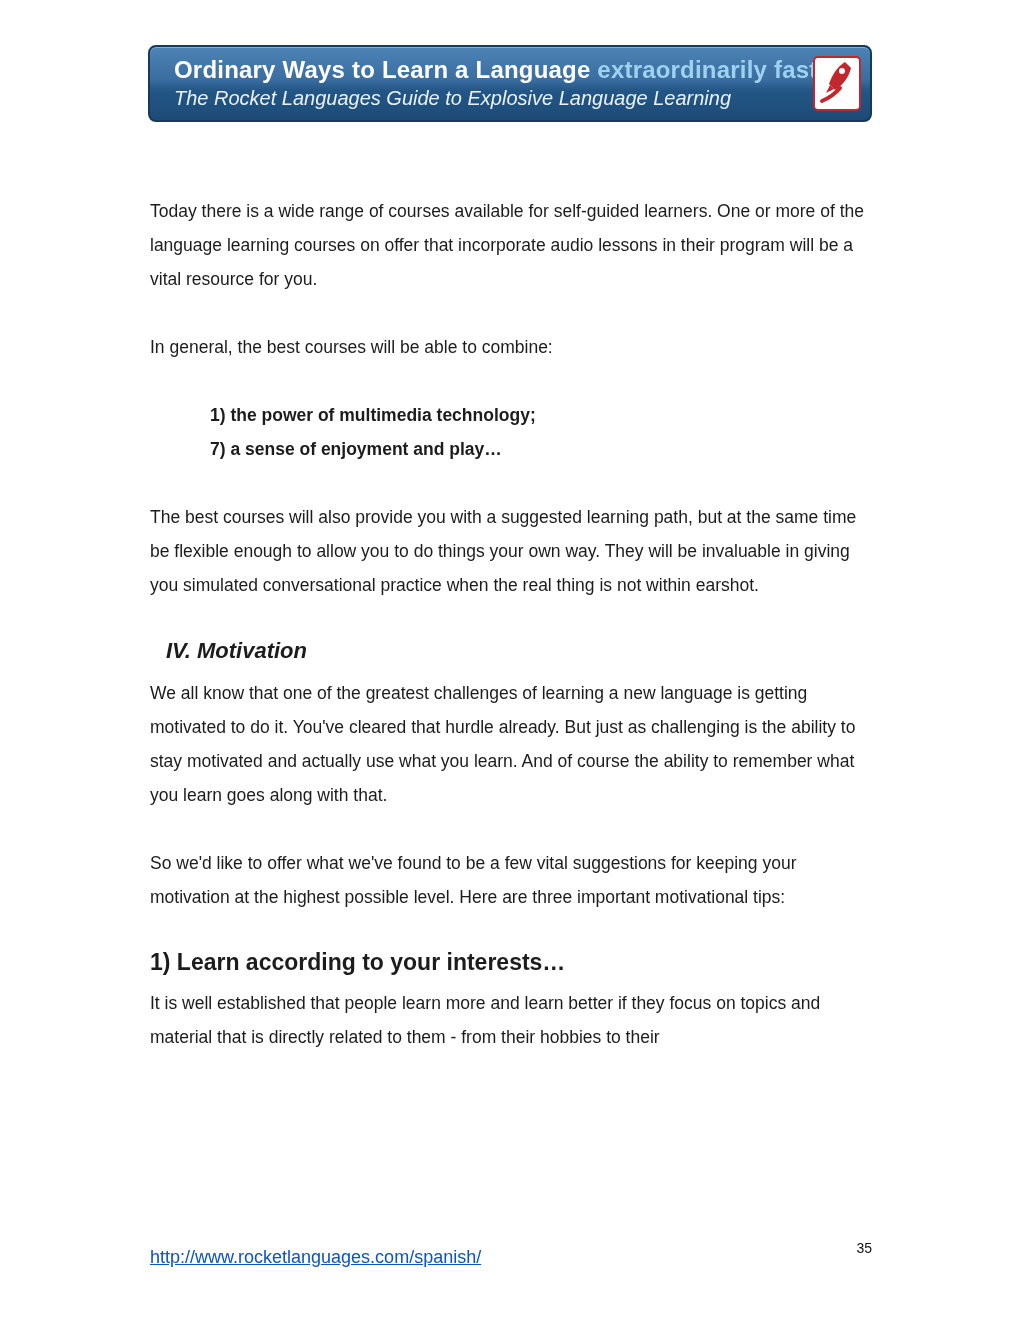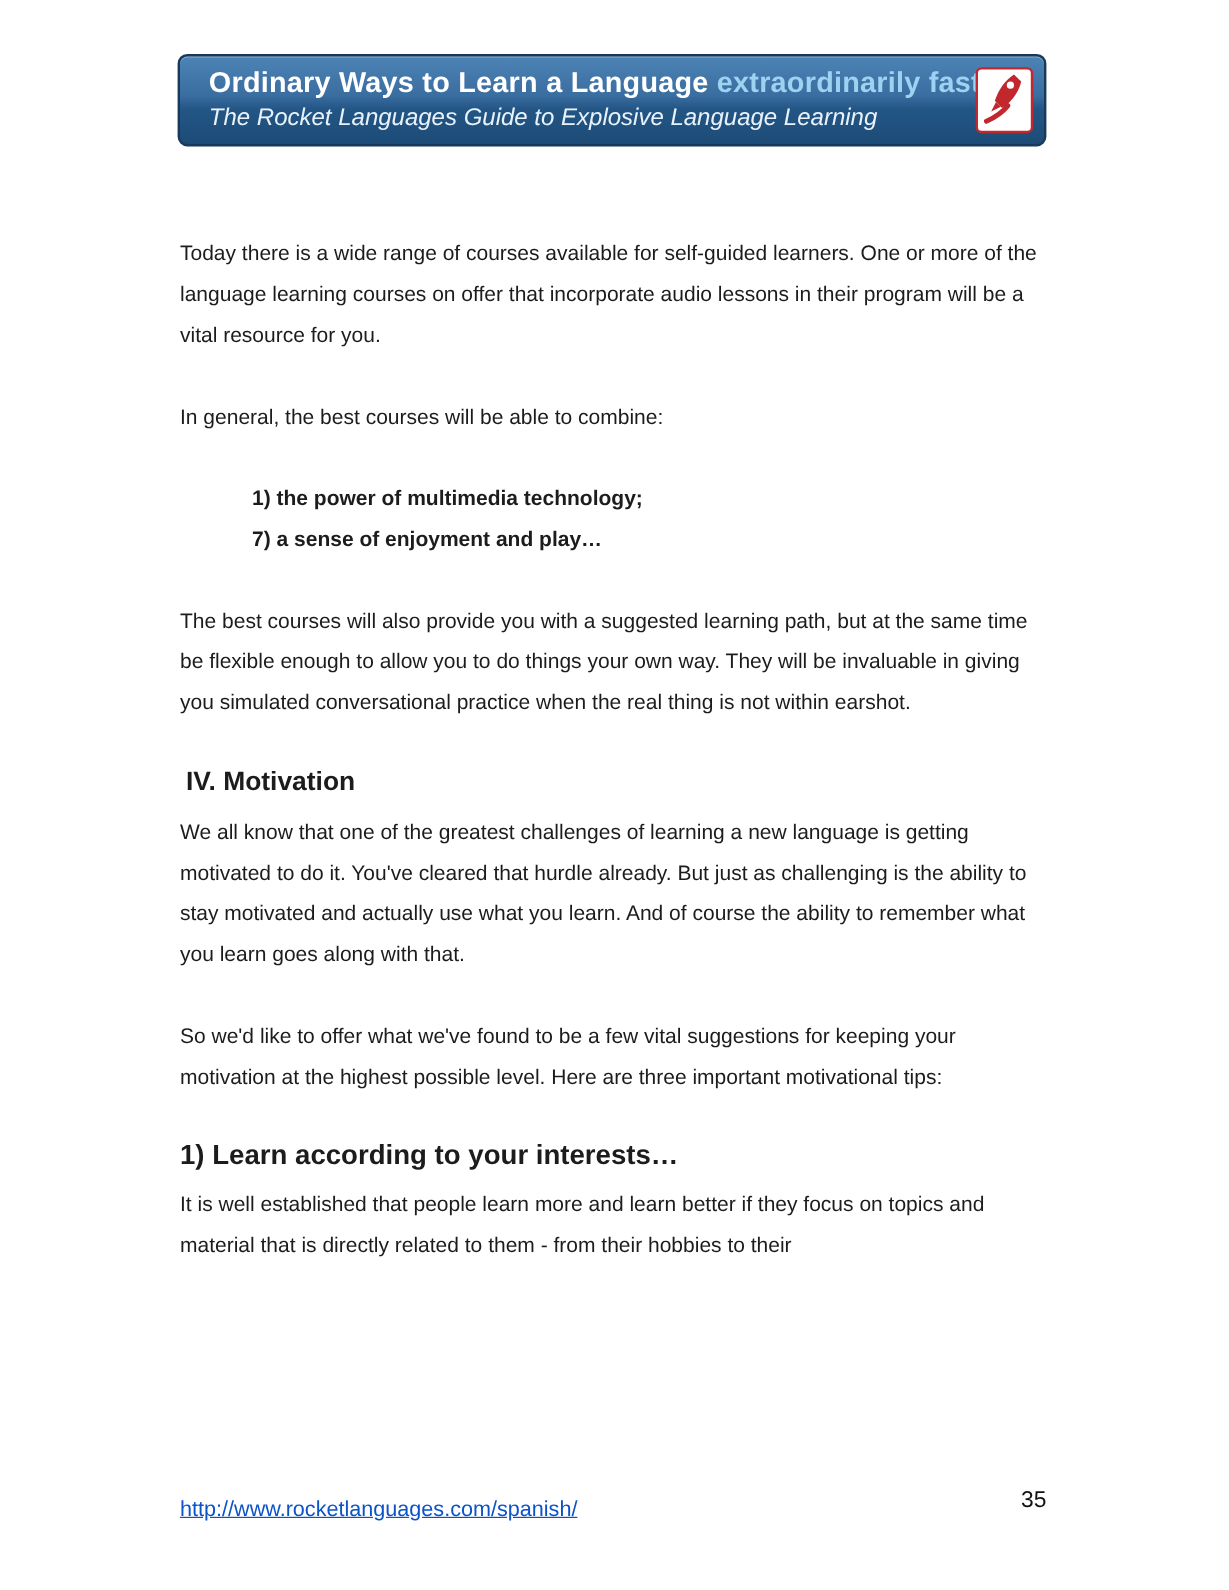--- a/index.html
+++ b/index.html
@@ -65,22 +65,23 @@
     width: 722px;
     font-size: 17.5px;
     line-height: 34px;
   }
   .content p { margin: 0 0 34px 0; }
   .bold-list { margin: 4px 0 34px 60px; font-weight: bold; }
   .bold-list div { line-height: 34px; }
   .section-heading {
     font-size: 22px;
     font-weight: bold;
+    font-style: italic;
     line-height: 30px;
-    margin: 0 0 10px 5px;
+    margin: 0 0 10px 16px;
   }
   .sub-heading {
     font-size: 23px;
     font-weight: bold;
     line-height: 28px;
     margin: 0 0 10px 0;
   }
 
   
   .footer-link-wrap {
@@ -93,21 +94,21 @@
   }
   .footer-link {
     color: #0a53c9;
     text-decoration: underline;
     cursor: pointer;
   }
   .page-number {
     position: absolute;
     right: 152px;
     top: 1240px;
-    font-size: 19px;
+    font-size: 14px;
     color: #111111;
   }
 </style>
 </head>
 <body>
 
 <div class="page">
 
   <div class="banner">
     <div class="banner-line1">

